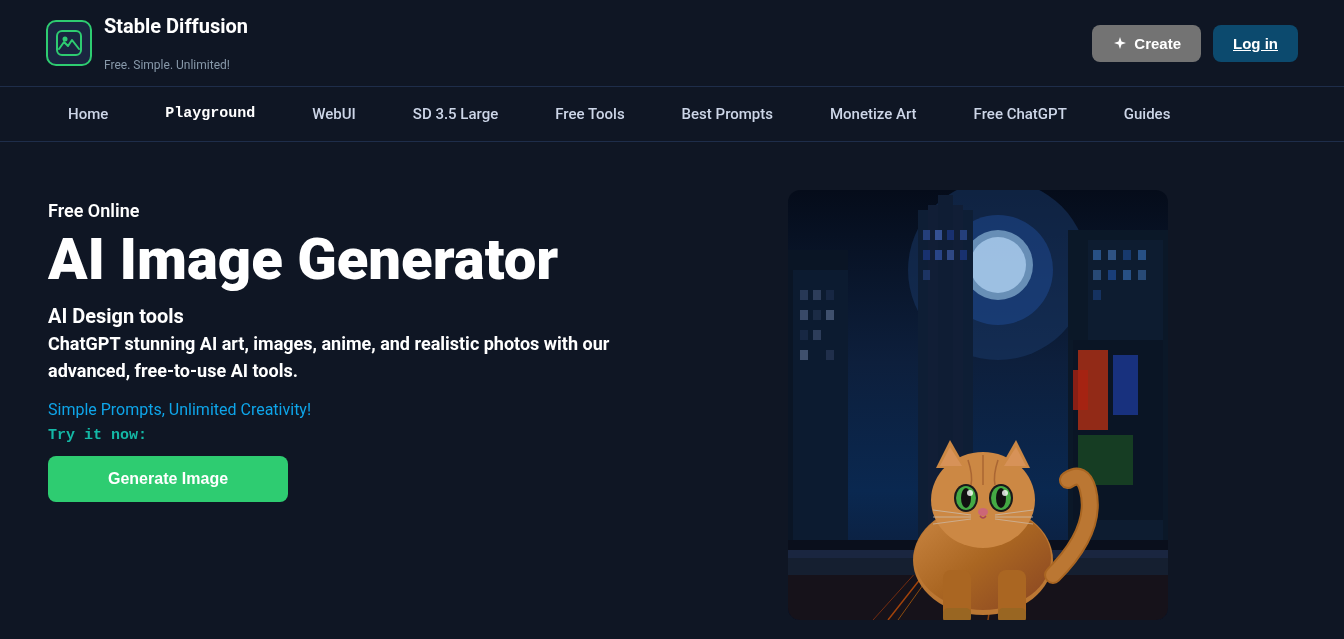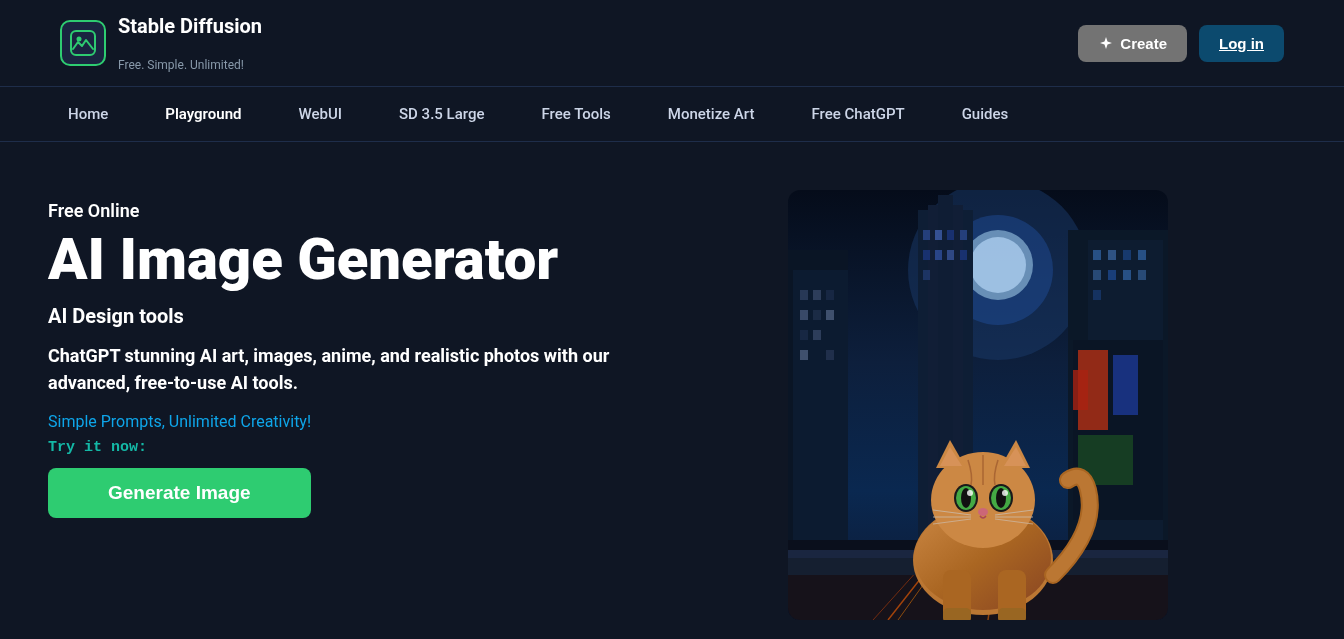--- a/index.html
+++ b/index.html
@@ -15,21 +15,21 @@
       min-height: 639px;
       width: 1344px;
       overflow-x: hidden;
     }
 
     
     .header {
       display: flex;
       align-items: center;
       justify-content: space-between;
-      padding: 14px 60px;
+      padding: 14px 46px;
       background-color: #0f1624;
     }
 
     .header-left {
       display: flex;
       align-items: center;
       gap: 12px;
     }
 
     .logo-icon {
@@ -116,20 +116,21 @@
       color: #cdd6e8;
       text-decoration: none;
       font-size: 15px;
       font-weight: 500;
       white-space: nowrap;
     }
 
     .nav-item.active a {
       color: #ffffff;
       font-weight: 600;
+      font-family: Liberation Mono, monospace;
     }
 
     
     .main {
       display: flex;
       align-items: flex-start;
       padding: 48px 48px 0 48px;
       gap: 40px;
     }
 
@@ -151,21 +152,21 @@
       font-weight: 900;
       color: #ffffff;
       line-height: 1.05;
       margin-bottom: 14px;
     }
 
     .hero-subtitle {
       font-size: 20px;
       font-weight: 700;
       color: #ffffff;
-      margin-bottom: 14px;
+      margin-bottom: 2px;
     }
 
     .hero-description {
       font-size: 18px;
       font-weight: 700;
       color: #ffffff;
       line-height: 1.5;
       margin-bottom: 16px;
       max-width: 580px;
     }
@@ -189,21 +190,21 @@
       margin-bottom: 12px;
       font-family: Liberation Mono, monospace;
     }
 
     .btn-generate {
       background-color: #2ecc71;
       color: #ffffff;
       border: none;
       padding: 14px 60px;
       border-radius: 8px;
-      font-size: 19px;
+      font-size: 16px;
       font-weight: 700;
       cursor: pointer;
     }
 
     
     .hero-image-container {
       flex-shrink: 0;
       width: 380px;
       height: 430px;
       border-radius: 12px;
@@ -254,20 +255,23 @@
         <a href="#">Playground</a>
       </li>
     <li class="nav-item">
         <a href="#">WebUI</a>
       </li>
     <li class="nav-item">
         <a href="#">SD 3.5 Large</a>
       </li>
     <li class="nav-item">
         <a href="#">Free Tools</a>
+      </li>
+    <li class="nav-item">
+        <a href="#">Best Prompts</a>
       </li>
     <li class="nav-item">
         <a href="#">Monetize Art</a>
       </li>
     <li class="nav-item">
         <a href="#">Free ChatGPT</a>
       </li>
     <li class="nav-item">
         <a href="#">Guides</a>
       </li>

